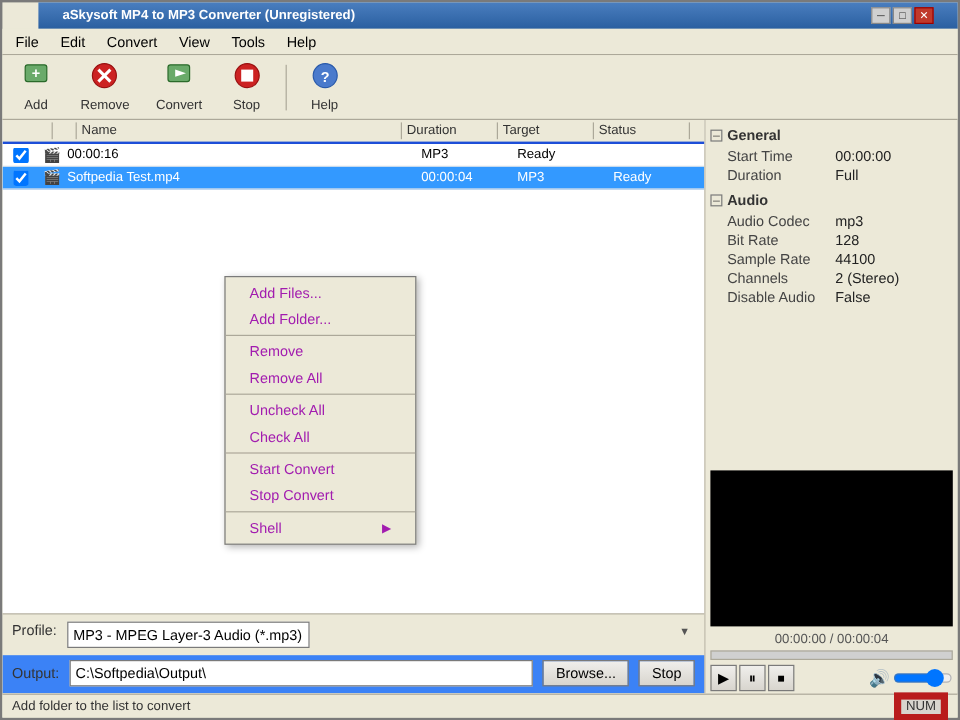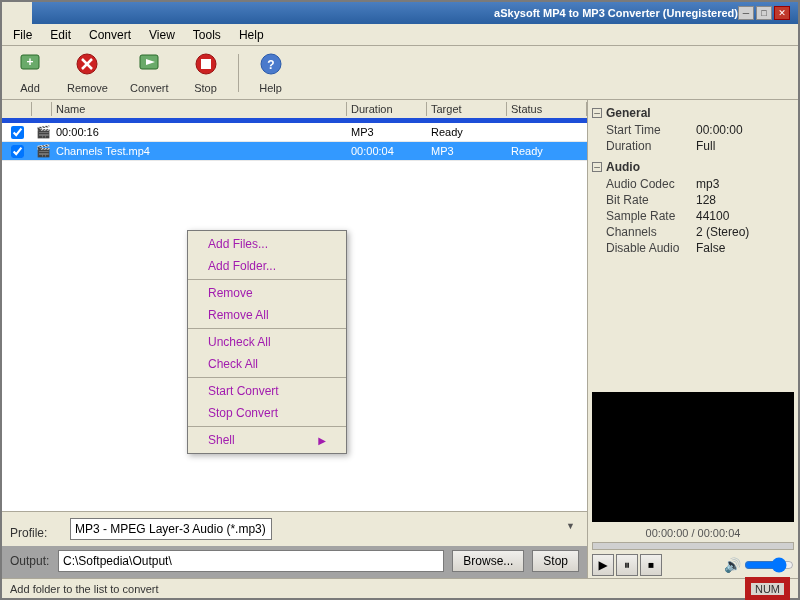--- a/index.html
+++ b/index.html
@@ -1,20 +1,20 @@
 <!DOCTYPE html>
 <html><head>
   <meta charset="utf-8">
   <style>
     * { box-sizing: border-box; margin: 0; padding: 0; font-family: 'Segoe UI', Tahoma, Arial, sans-serif; font-size: 12px; }
     body { width: 800px; height: 600px; background: #d4d0c8; overflow: hidden; }
 
     
     .window { width: 800px; height: 600px; display: flex; flex-direction: column; border: 2px solid #7a7a7a; background: #ece9d8; }
-    .title-bar { background: linear-gradient(to bottom, #4a7ebf, #2a5fa0); color: white; padding: 4px 8px; display: flex; align-items: center; justify-content: flex-end; height: 22px; flex-shrink: 0; margin-left: 30px; }
+    .title-bar { background: linear-gradient(to bottom, #4a7ebf, #2a5fa0); color: white; padding: 4px 20px; display: flex; align-items: center; justify-content: space-between; height: 22px; flex-shrink: 0; margin-left: 30px; }
     .title-bar-text { font-size: 11px; font-weight: bold; }
     .title-bar-controls { display: flex; gap: 2px; }
     .title-btn { width: 16px; height: 14px; border: 1px solid #888; background: #d0d0d0; cursor: pointer; display: flex; align-items: center; justify-content: center; font-size: 9px; color: #333; }
     .title-btn.close { background: #c0392b; color: white; border-color: #900; }
 
     
     .menu-bar { background: #ece9d8; border-bottom: 1px solid #aca899; padding: 2px 4px; display: flex; gap: 4px; flex-shrink: 0; height: 22px; align-items: center; }
     .menu-item { padding: 1px 6px; cursor: pointer; border: 1px solid transparent; }
 
     
@@ -30,43 +30,43 @@
     .toolbar-sep { width: 1px; background: #aca899; height: 38px; margin: 0 2px; }
 
     
     .main-area { display: flex; flex: 1; overflow: hidden; }
 
     
     .left-panel { flex: 1; display: flex; flex-direction: column; border-right: 1px solid #aca899; overflow: hidden; }
 
     
     .file-list { flex: 1; background: white; overflow: auto; position: relative; }
-    .file-list-header { display: grid; grid-template-columns: 30px 20px 1fr 80px 80px 80px; background: #ece9d8; border-bottom: 5px solid #1d4ed8; padding: 2px 0; position: sticky; top: 0; z-index: 1; }
+    .file-list-header { display: grid; grid-template-columns: 30px 20px 1fr 80px 80px 80px; background: #ece9d8; border-bottom: 2px solid #1d4ed8; padding: 2px 12px; position: sticky; top: 0; z-index: 1; }
     .col-header { padding: 1px 4px; font-size: 11px; border-right: 1px solid #aca899; color: #333; }
     .file-row { display: grid; grid-template-columns: 30px 20px 1fr 80px 80px 80px; align-items: center; border-bottom: 1px solid #e8e8e8; cursor: pointer; }
     .file-row.selected { background: #3399ff; color: white; }
     .file-cell { padding: 2px 4px; font-size: 11px; overflow: hidden; text-overflow: ellipsis; white-space: nowrap; }
     .checkbox-cell { display: flex; align-items: center; justify-content: center; }
     .file-icon { font-size: 12px; color: #4a8adb; }
     .file-row.selected .file-icon { color: white; }
 
     
     .context-menu { position: absolute; top: 130px; left: 185px; background: #ece9d8; border: 1px solid #7a7a7a; box-shadow: 2px 2px 6px rgba(0,0,0,0.3); z-index: 100; min-width: 160px; padding: 2px 0; }
     .ctx-item { padding: 4px 20px; cursor: pointer; white-space: nowrap; color: #a21caf; }
     .ctx-sep { height: 1px; background: #aca899; margin: 2px 0; }
     .ctx-item.has-arrow { display: flex; justify-content: space-between; align-items: center; }
     .ctx-arrow { font-size: 10px; }
 
     
-    .profile-area { border-top: 1px solid #aca899; padding: 6px 8px; display: flex; align-items: flex-end; gap: 20px; background: #ece9d8; flex-shrink: 0; }
+    .profile-area { border-top: 1px solid #aca899; padding: 6px 8px; display: flex; align-items: flex-start; gap: 6px; background: #ece9d8; flex-shrink: 0; }
     .profile-label { color: #333; min-width: 40px; }
     .profile-select { flex: 1; padding: 2px 4px; border: 1px solid #7a7a7a; background: white; appearance: none; -webkit-appearance: none; position: relative; height: 22px; }
     .select-wrapper { flex: 1; position: relative; }
     .select-wrapper::after { content: '▼'; position: absolute; right: 4px; top: 3px; font-size: 9px; pointer-events: none; color: #555; }
-    .output-area { padding: 4px 8px 6px; display: flex; align-items: center; gap: 8px; background: #a3a3a3; flex-shrink: 0; }
+    .output-area { padding: 4px 8px 6px; display: flex; align-items: center; gap: 8px; background: #3b82f6; flex-shrink: 0; }
     .output-label { color: #333; min-width: 40px; }
     .output-input { flex: 1; padding: 2px 4px; border: 1px solid #7a7a7a; background: white; height: 22px; }
     .output-btn { padding: 2px 10px; border: 1px solid #7a7a7a; background: linear-gradient(to bottom, #f0efec, #d8d5ce); cursor: pointer; height: 22px; }
 
     
     .right-panel { width: 210px; display: flex; flex-direction: column; flex-shrink: 0; background: #ece9d8; }
     .props-area { flex: 1; padding: 4px; overflow: auto; }
     .prop-group-header { display: flex; align-items: center; gap: 4px; font-weight: bold; font-size: 11px; color: #333; padding: 2px 0; cursor: pointer; }
     .prop-expand { width: 10px; height: 10px; border: 1px solid #7a7a7a; background: #ece9d8; display: flex; align-items: center; justify-content: center; font-size: 8px; }
     .prop-row { display: grid; grid-template-columns: 90px 1fr; padding: 1px 2px 1px 14px; font-size: 11px; }
@@ -188,21 +188,21 @@
           <div class="file-cell">00:00:16</div>
           <div class="file-cell">MP3</div>
           <div class="file-cell">Ready</div>
         </div>
 
         <div class="file-row selected">
           <div class="file-cell checkbox-cell">
               <input type="checkbox" checked="" style="margin: 0px;">
             </div>
           <div class="file-cell"><span class="file-icon" style="color:white;">🎬</span></div>
-          <div class="file-cell">Channels Test.mp4</div>
+          <div class="file-cell">Softpedia Test.mp4</div>
           <div class="file-cell">00:00:04</div>
           <div class="file-cell">MP3</div>
           <div class="file-cell">Ready</div>
         </div>
 
         <div class="watermark">SOFTPEDIA</div>
         <div class="watermark2" style="transform:rotate(-30deg); position:absolute; left:205px; top:270px; color:rgba(160,160,160,0.35);">www.softpedia.com</div>
 
         <div class="context-menu">
           <div class="ctx-item">Add Files...</div>

